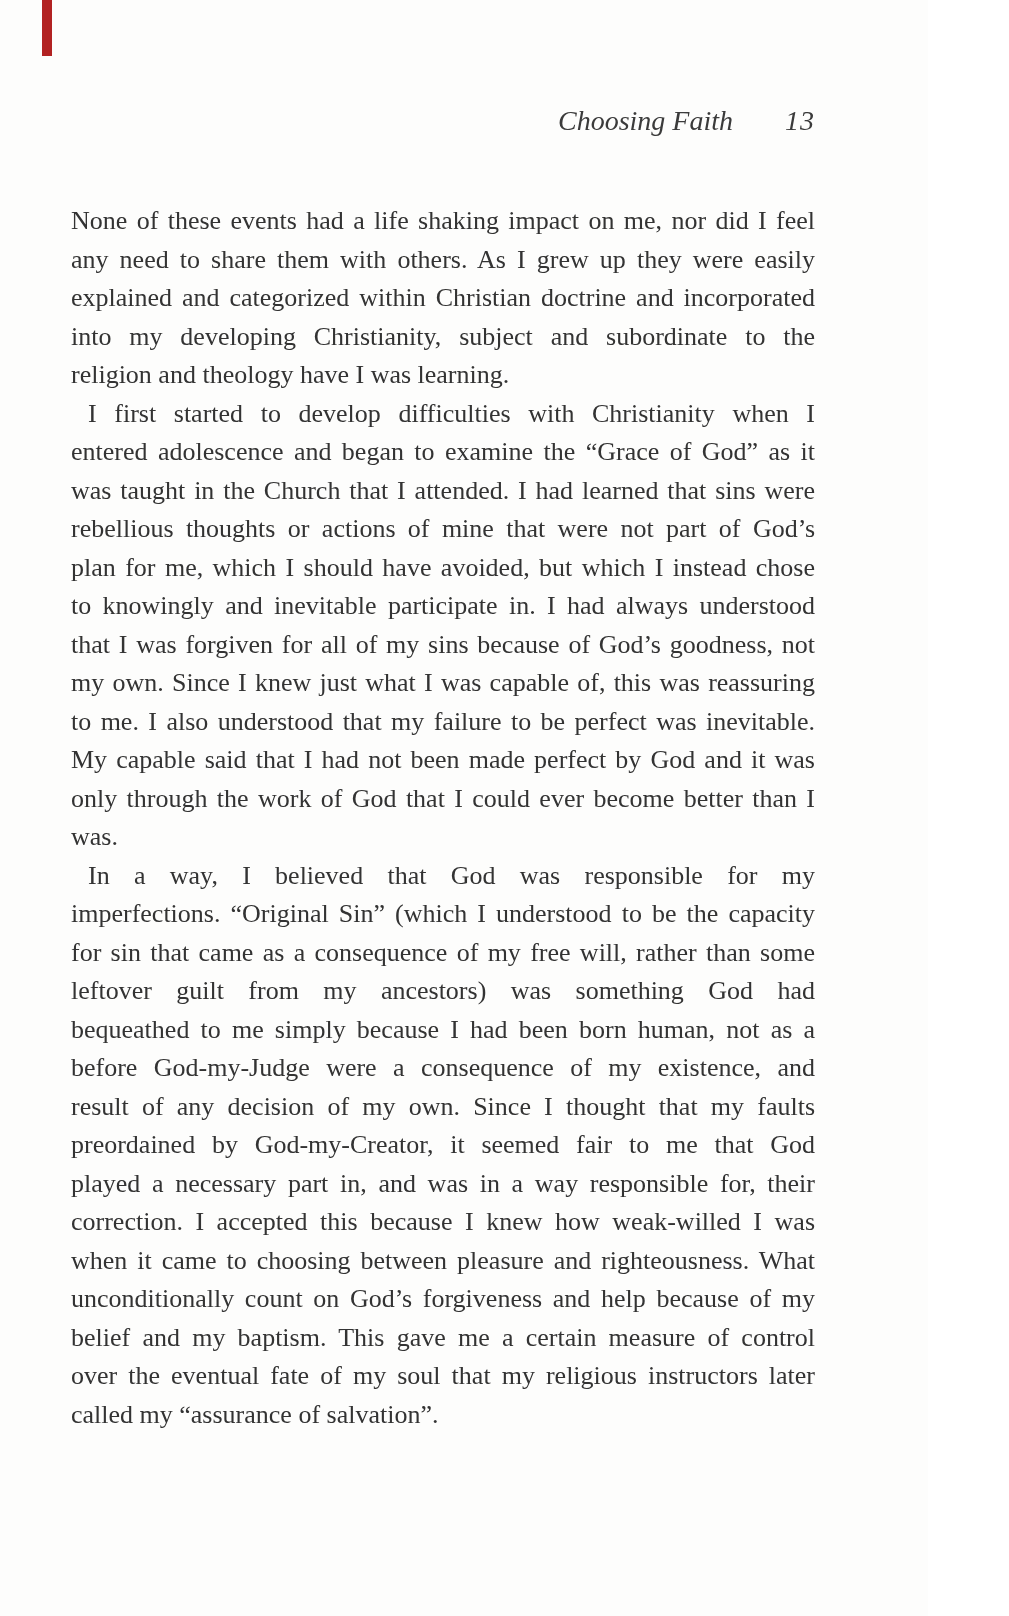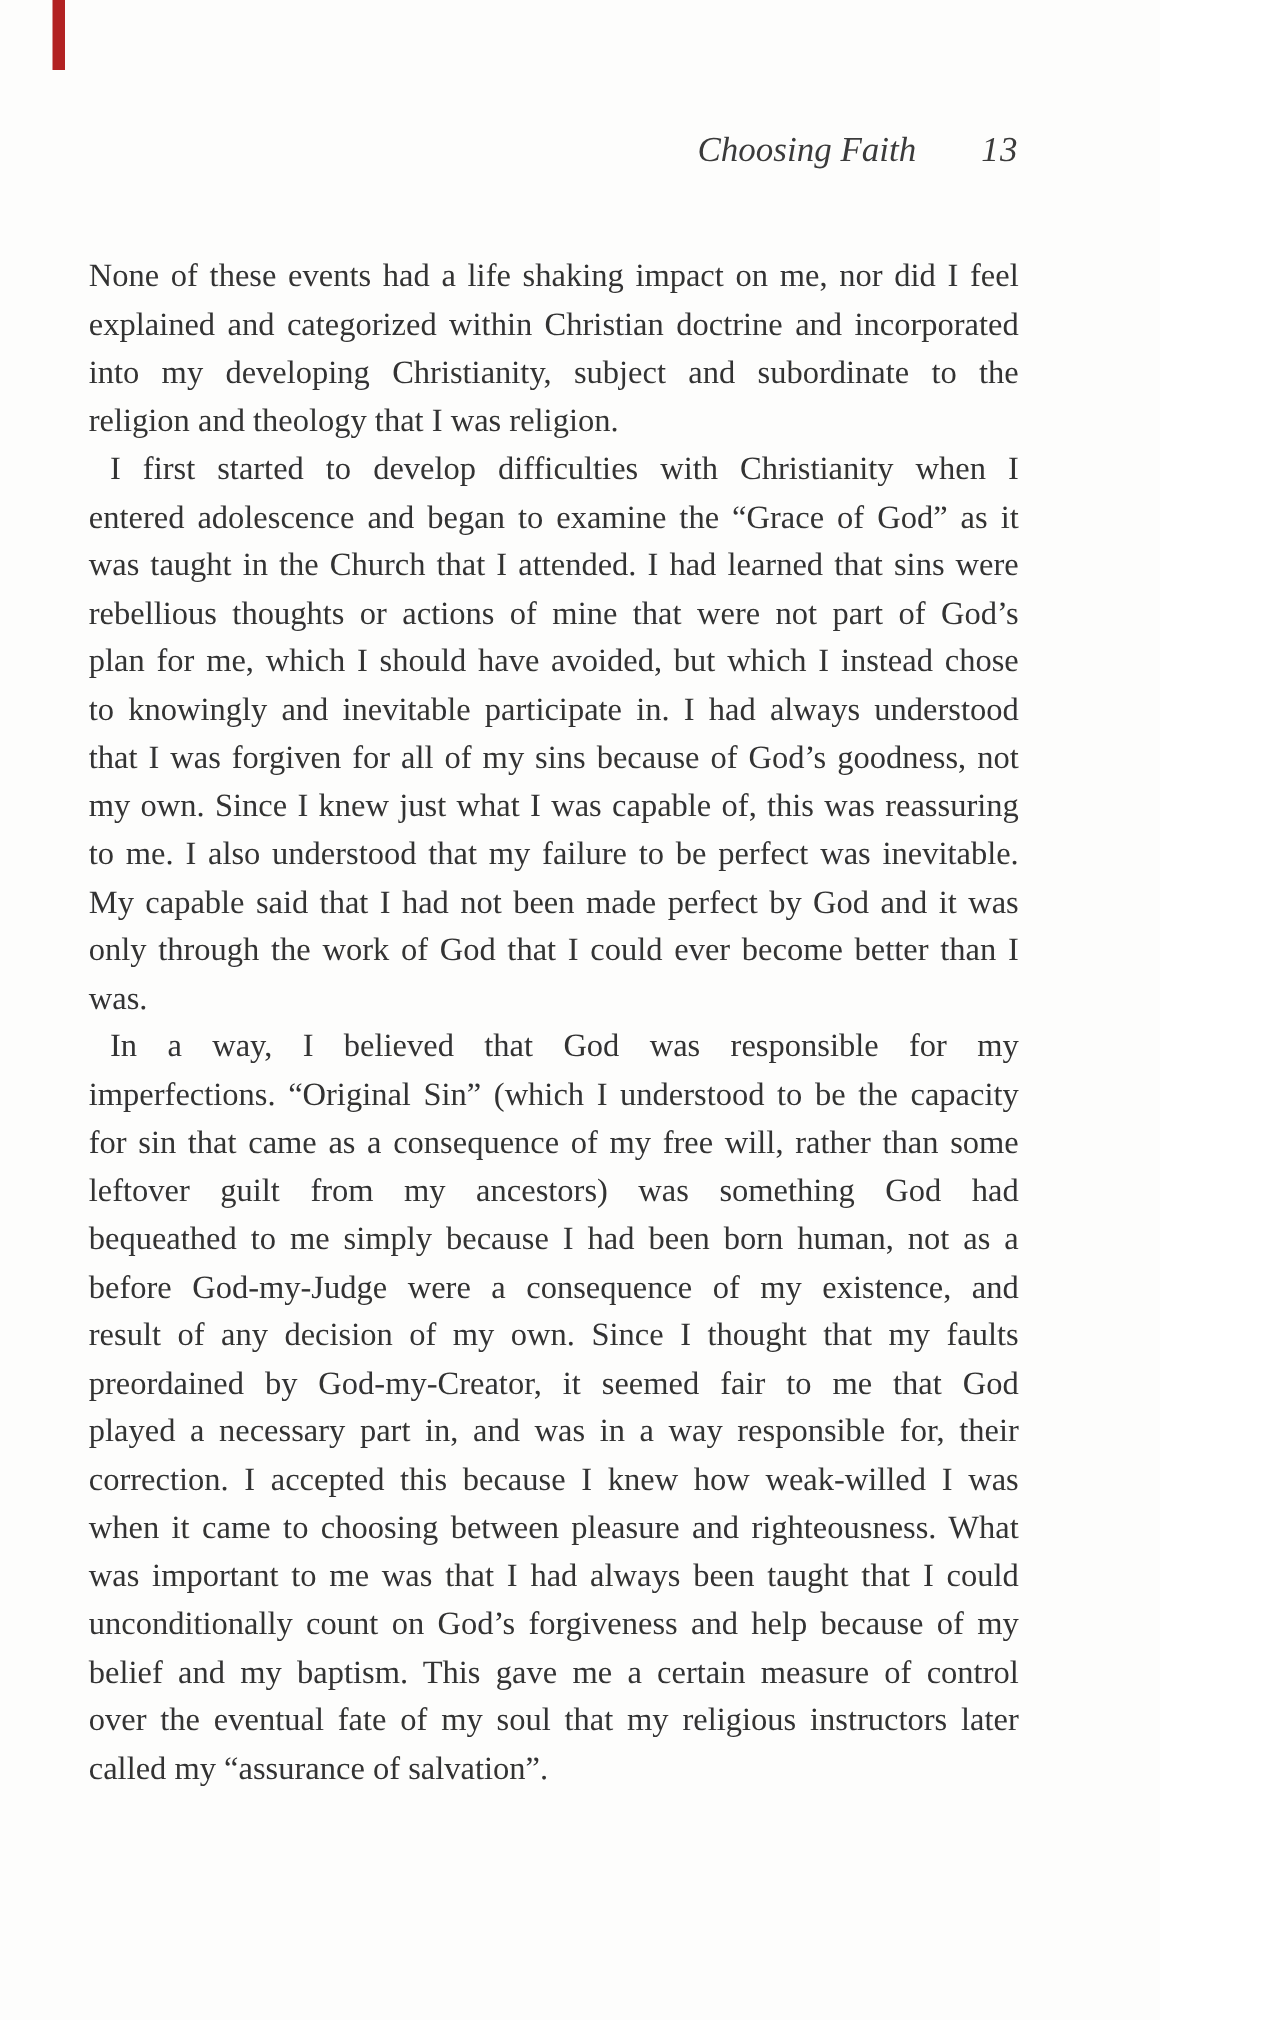--- a/index.html
+++ b/index.html
@@ -62,23 +62,24 @@
 
   <div class="red-mark" style="background-color: rgb(178, 34, 34);"></div>
 
   <div class="running-header">
     <span class="title">Choosing Faith</span><span class="pagenum">13</span>
   </div>
 
   <div class="body-text">
 
     <div class="line">None of these events had a life shaking impact on me, nor did I feel</div>
+    <div class="line">any need to share them with others. As I grew up they were easily</div>
     <div class="line">explained and categorized within Christian doctrine and incorporated</div>
     <div class="line">into my developing Christianity, subject and subordinate to the</div>
-    <div class="line end">religion and theology that I was religion.</div>
+    <div class="line end">religion and theology have I was learning.</div>
 
     <div class="line indent">I first started to develop difficulties with Christianity when I</div>
     <div class="line">entered adolescence and began to examine the “Grace of God” as it</div>
     <div class="line">was taught in the Church that I attended. I had learned that sins were</div>
     <div class="line">rebellious thoughts or actions of mine that were not part of God’s</div>
     <div class="line">plan for me, which I should have avoided, but which I instead chose</div>
     <div class="line">to knowingly and inevitable participate in. I had always understood</div>
     <div class="line">that I was forgiven for all of my sins because of God’s goodness, not</div>
     <div class="line">my own. Since I knew just what I was capable of, this was reassuring</div>
     <div class="line">to me. I also understood that my failure to be perfect was inevitable.</div>
@@ -90,20 +91,19 @@
     <div class="line">imperfections. “Original Sin” (which I understood to be the capacity</div>
     <div class="line">for sin that came as a consequence of my free will, rather than some</div>
     <div class="line">leftover guilt from my ancestors) was something God had</div>
     <div class="line">bequeathed to me simply because I had been born human, not as a</div>
     <div class="line">before God-my-Judge were a consequence of my existence, and</div>
     <div class="line">result of any decision of my own. Since I thought that my faults</div>
     <div class="line">preordained by God-my-Creator, it seemed fair to me that God</div>
     <div class="line">played a necessary part in, and was in a way responsible for, their</div>
     <div class="line">correction. I accepted this because I knew how weak-willed I was</div>
     <div class="line">when it came to choosing between pleasure and righteousness. What</div>
-    <div class="line">was important to me was that I had always been taught that I could</div>
     <div class="line">unconditionally count on God’s forgiveness and help because of my</div>
     <div class="line">belief and my baptism. This gave me a certain measure of control</div>
     <div class="line">over the eventual fate of my soul that my religious instructors later</div>
     <div class="line end">called my “assurance of salvation”.</div>
   </div>
 
 </div>
 
 </body></html>

